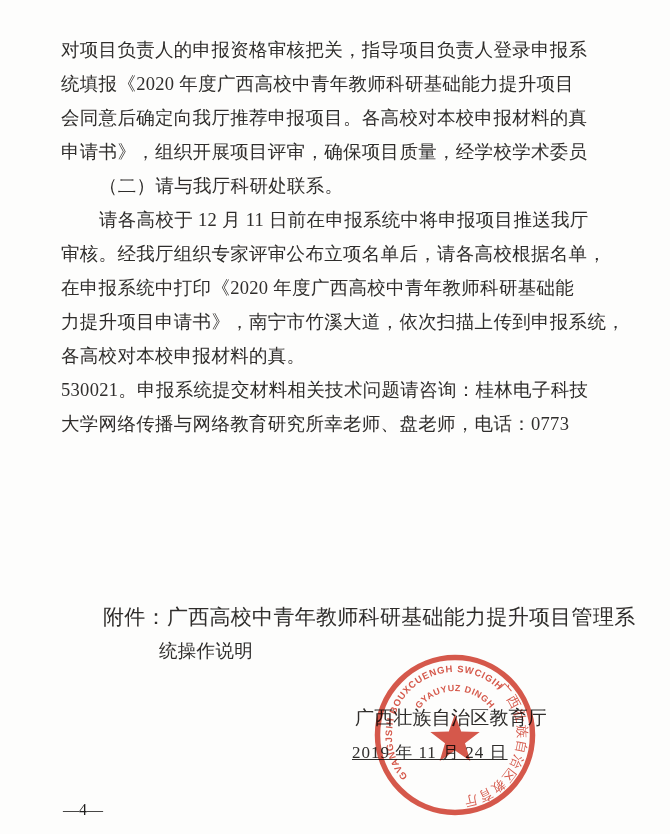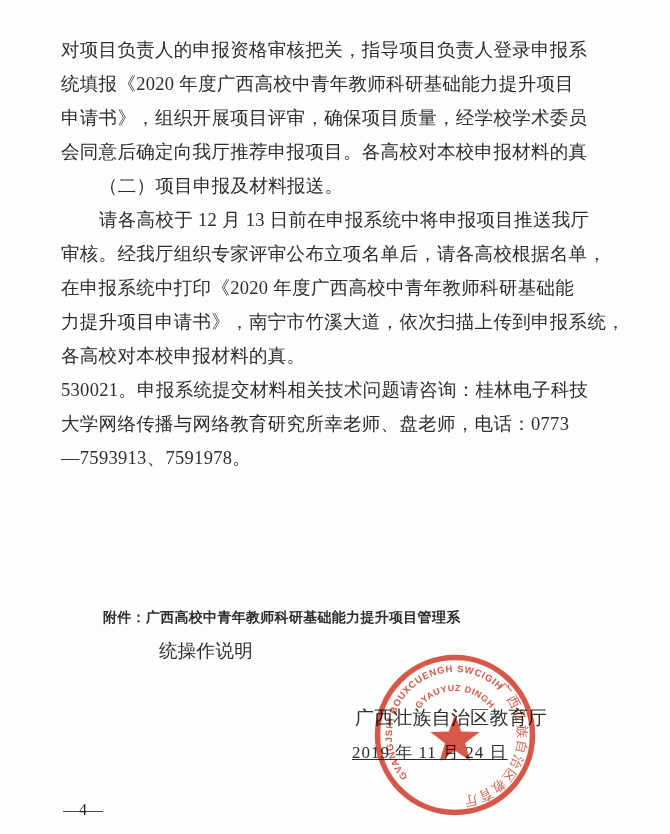--- a/index.html
+++ b/index.html
@@ -15,21 +15,21 @@
     position:absolute; left:61px; top:33px; width:548px;
   }
   .line {
     height:34px; line-height:34px;
     font-size:18.5px; letter-spacing:0.3px;
     white-space:nowrap;
   }
   .line.indent { padding-left:38px; }
   .attachment-line1 {
     position:absolute; left:103px; top:600px;
-    font-size:14px; line-height:35px; white-space:nowrap; letter-spacing:0.3px;font-weight:bold;
+    font-size:21px; line-height:35px; white-space:nowrap; letter-spacing:0.3px;
   }
   .attachment-line2 {
     position:absolute; left:159px; top:635px;
     font-size:18.5px; line-height:35px; white-space:nowrap; letter-spacing:0.3px;font-family:Liberation Mono, monospace;
   }
   .sig-org {
     position:absolute; left:355px; top:707px;
     font-size:19px; line-height:22px; white-space:nowrap; letter-spacing:0.2px;
   }
   .sig-date {
@@ -48,31 +48,30 @@
   }
 </style>
 </head>
 <body>
 
 <div class="page">
 
   <div class="body-text">
     <div class="line">对项目负责人的申报资格审核把关，指导项目负责人登录申报系</div>
     <div class="line">统填报《2020 年度广西高校中青年教师科研基础能力提升项目</div>
+    <div class="line">会同意后确定向我厅推荐申报项目。各高校对本校申报材料的真</div>
     <div class="line">申请书》，组织开展项目评审，确保项目质量，经学校学术委员</div>
-    <div class="line">会同意后确定向我厅推荐申报项目。各高校对本校申报材料的真</div>
-    <div class="line indent">（二）项目申报及材料报送。</div>
-    <div class="line indent">请各高校于 12 月 13 日前在申报系统中将申报项目推送我厅</div>
+    <div class="line indent">（二）请与我厅科研处联系。</div>
+    <div class="line indent">请各高校于 12 月 11 日前在申报系统中将申报项目推送我厅</div>
     <div class="line">审核。经我厅组织专家评审公布立项名单后，请各高校根据名单，</div>
     <div class="line">在申报系统中打印《2020 年度广西高校中青年教师科研基础能</div>
     <div class="line">力提升项目申请书》，南宁市竹溪大道，依次扫描上传到申报系统，</div>
     <div class="line">各高校对本校申报材料的真。</div>
     <div class="line">530021。申报系统提交材料相关技术问题请咨询：桂林电子科技</div>
     <div class="line">大学网络传播与网络教育研究所幸老师、盘老师，电话：0773</div>
-    <div class="line">—7593913、7591978。</div>
   </div>
 
   <div class="attachment-line1">附件：广西高校中青年教师科研基础能力提升项目管理系</div>
   <div class="attachment-line2">统操作说明</div>
 
   <div class="sig-org">广西壮族自治区教育厅</div>
   <div class="sig-date">2019 年 11 月 24 日</div>
 
   <svg class="seal" viewBox="0 0 170 170" aria-hidden="true">
     <circle cx="85" cy="85" r="77.5" fill="none" stroke-width="5.5" stroke="#d03c2c"></circle>

